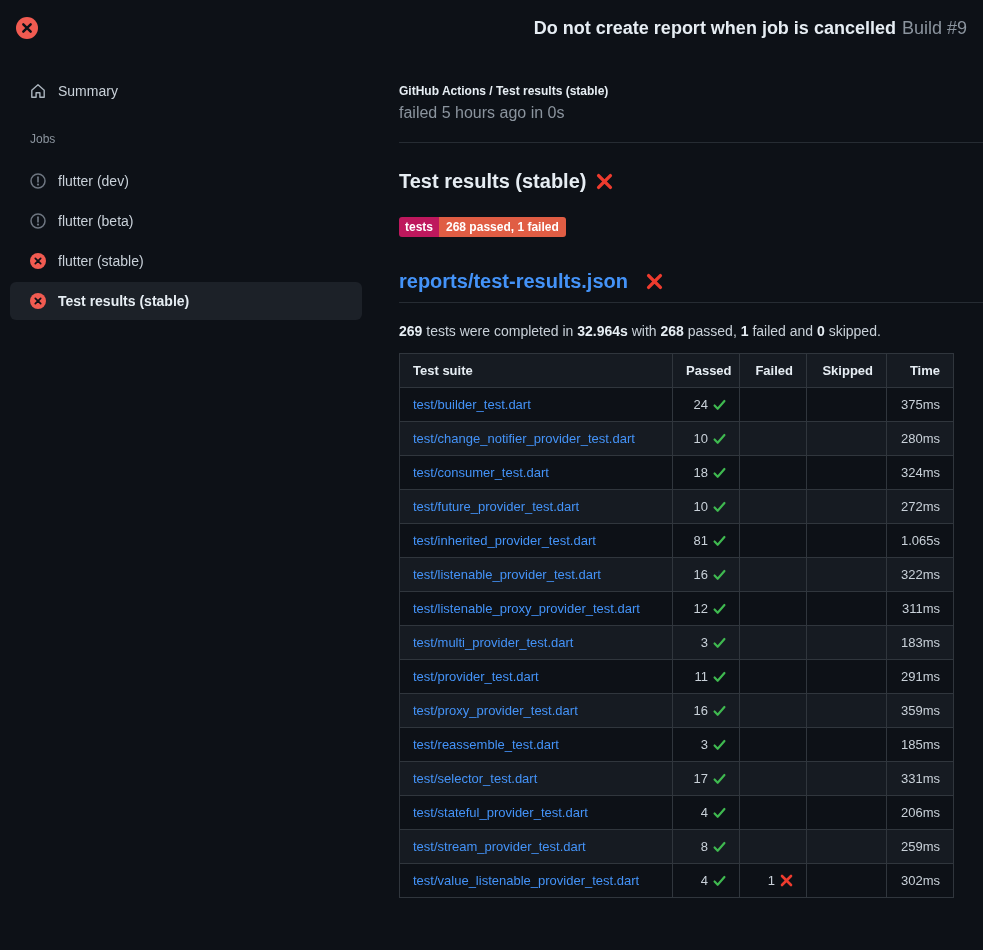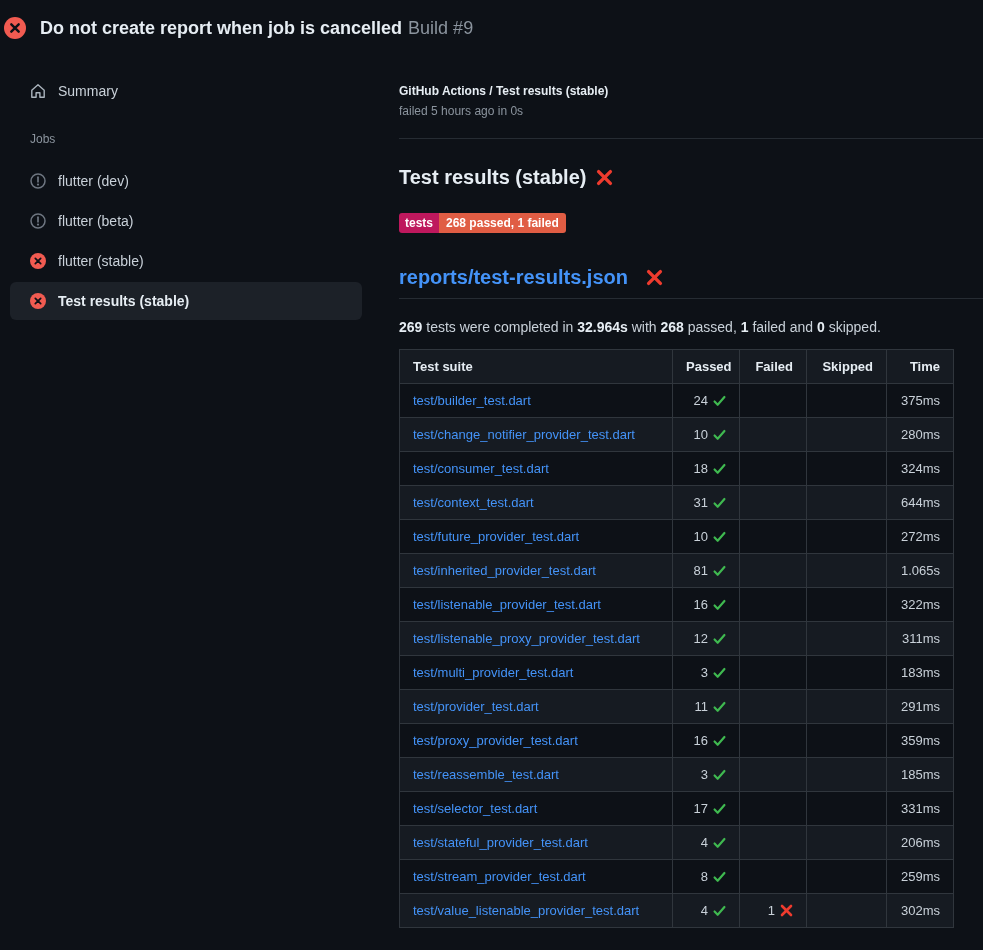--- a/index.html
+++ b/index.html
@@ -8,22 +8,23 @@
     width: 983px; height: 950px;
     background: #0d1117;
     color: #c9d1d9;
     font-family: "Liberation Sans", "DejaVu Sans", sans-serif;
     overflow: hidden;
   }
 
   
   .app-header {
     display: flex; align-items: center;
-    padding: 16px 16px 12px 4px;
+    padding: 16px 16px 12px 16px;
     gap: 14px;
+    justify-content: space-between;
   }
   .app-header .title-wrap { font-size: 18px; line-height: 24px; }
   .app-title { font-weight: 700; color: #e6edf3; }
   .app-build { font-weight: 400; color: #8b949e; margin-left: 6px; }
 
   
   .layout { display: flex; align-items: flex-start; }
 
   
   .sidebar { flex: none; width: 352px; margin-left: 10px; padding-top: 24px; }
@@ -37,21 +38,21 @@
     margin: 26px 0 16px 20px;
     font-size: 12px; color: #8b949e;
   }
   .job-item { height: 38px; margin-bottom: 2px; gap: 12px; }
   .job-item.selected { background: #1c2128; font-weight: 700; color: #e6edf3; }
   .icon16 { width: 16px; height: 16px; flex: none; display: block; }
 
   
   .main { flex: 1; padding: 32px 0 0 37px; min-width: 0; }
   .breadcrumb { font-size: 12px; font-weight: 700; color: #e6edf3; }
-  .status-line { margin-top: 6px; font-size: 12px; color: #8b949e; }
+  .status-line { margin-top: 6px; font-size: 16px; color: #8b949e; }
   hr.divider { border: 0; border-top: 1px solid #262c33; margin: 20px 0 0 0; }
 
   .section-title {
     margin-top: 27px;
     display: flex; align-items: center; gap: 10px;
     font-size: 20px; font-weight: 700; color: #e6edf3;
   }
   .xmark { width: 17px; height: 17px; display: block; }
 
   .badge {
@@ -236,29 +237,20 @@
           <tr>
             <td><a>test/consumer_test.dart</a></td>
             <td class="num"><span>18</span><svg viewBox="0 0 15 13" class="cell-ico">
                 <use href="#ico-check"></use>
               </svg></td>
             <td class="num"></td>
             <td class="num"></td>
             <td class="num">324ms</td>
           </tr>
           <tr>
-            <td><a>test/context_test.dart</a></td>
-            <td class="num"><span>31</span><svg viewBox="0 0 15 13" class="cell-ico">
-                <use href="#ico-check"></use>
-              </svg></td>
-            <td class="num"></td>
-            <td class="num"></td>
-            <td class="num">644ms</td>
-          </tr>
-          <tr>
             <td><a>test/future_provider_test.dart</a></td>
             <td class="num"><span>10</span><svg viewBox="0 0 15 13" class="cell-ico">
                 <use href="#ico-check"></use>
               </svg></td>
             <td class="num"></td>
             <td class="num"></td>
             <td class="num">272ms</td>
           </tr>
           <tr>
             <td><a>test/inherited_provider_test.dart</a></td>

